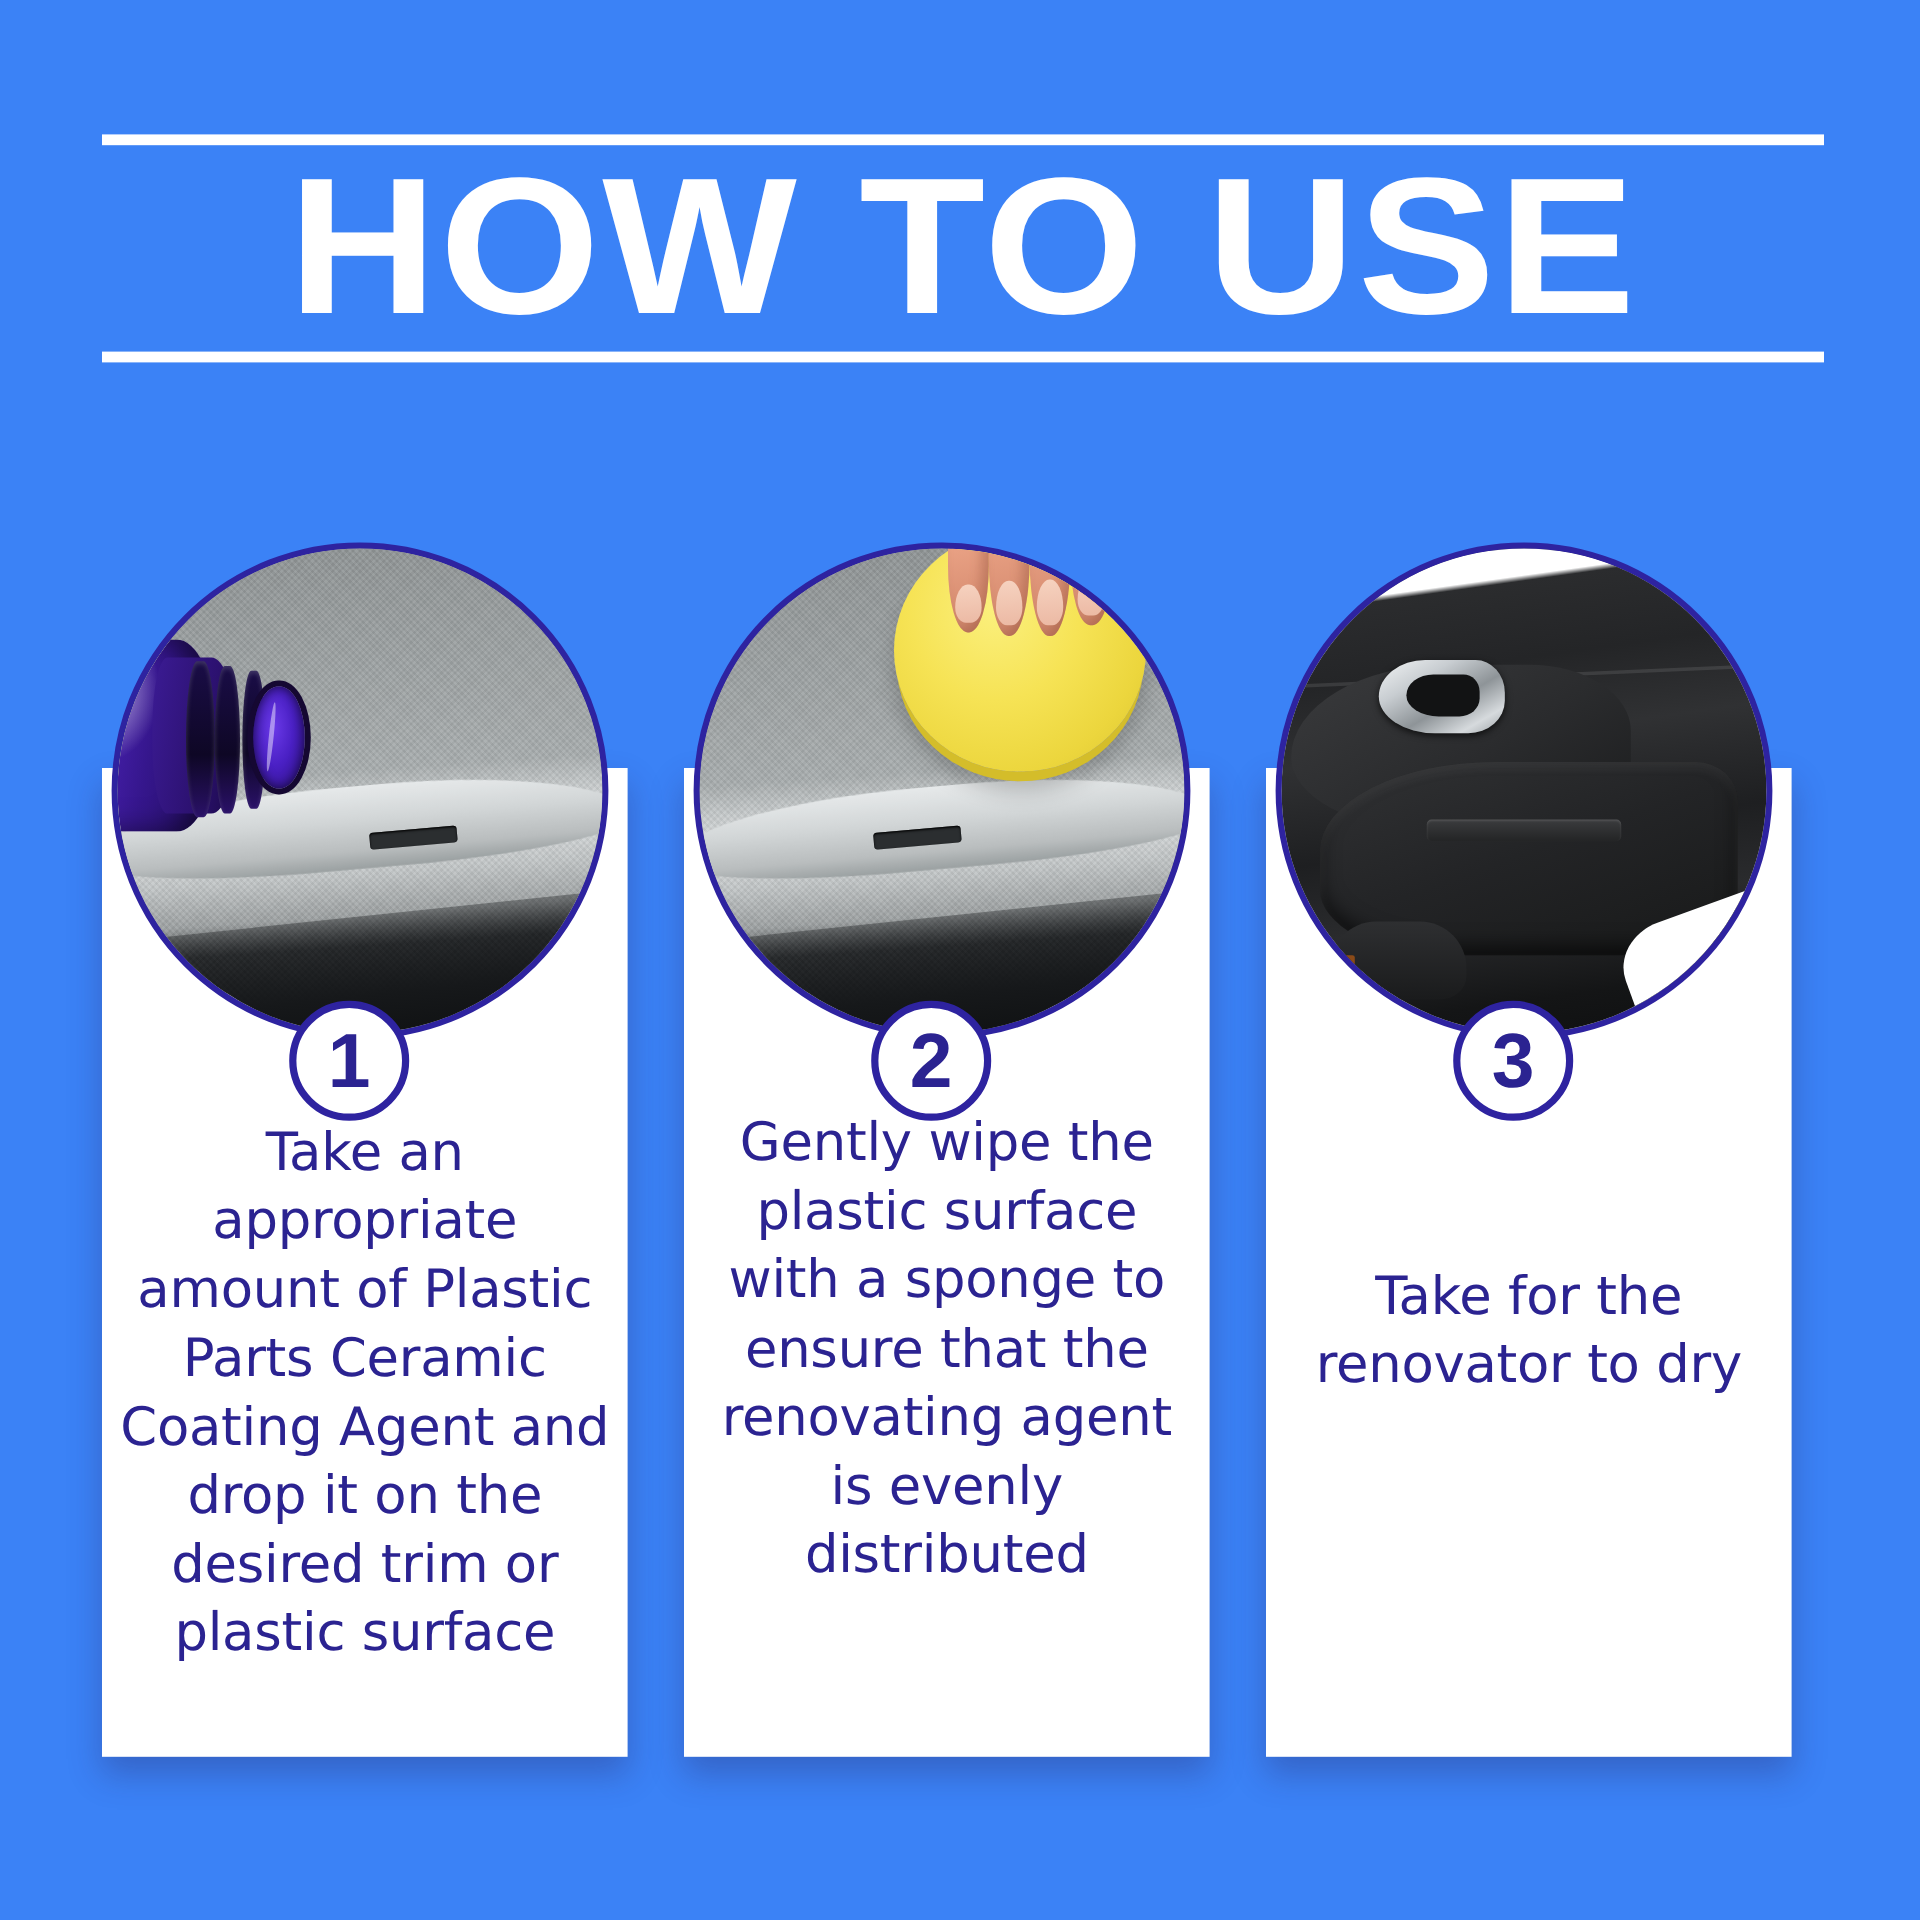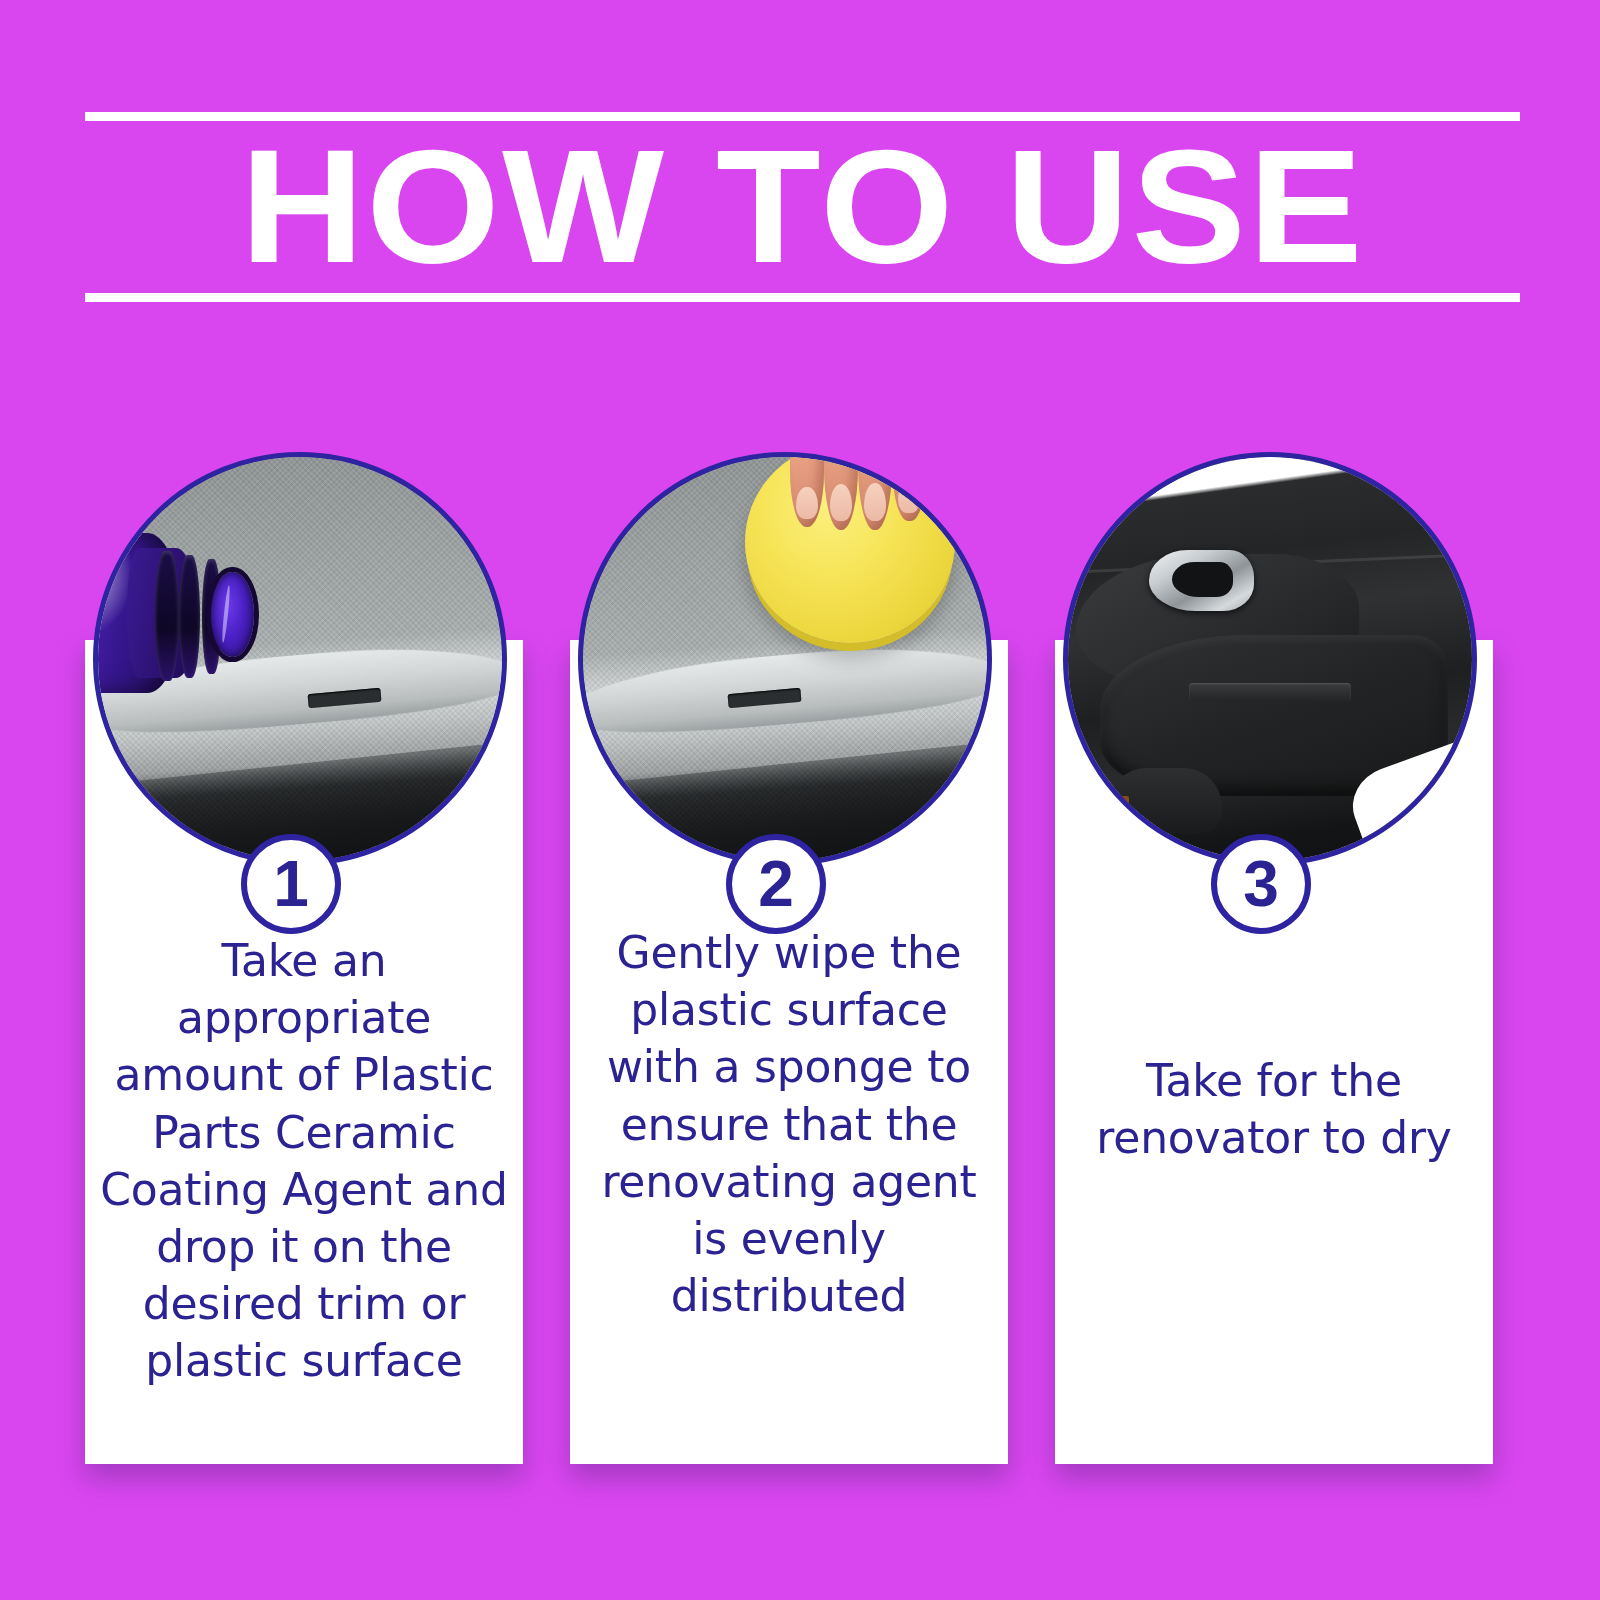--- a/index.html
+++ b/index.html
@@ -11,21 +11,21 @@
     height: 1600px;
     background: #6a62ba;
     font-family: "DejaVu Sans", sans-serif;
     overflow: hidden;
   }
 
   #page {
     position: relative;
     width: 1600px;
     height: 1600px;
-    background: #d946ef;
+    background: #3b82f6;
   }
 
   
   .header {
     position: absolute;
     left: 85px;
     top: 112px;
     width: 1435px;
     height: 190px;
   }

